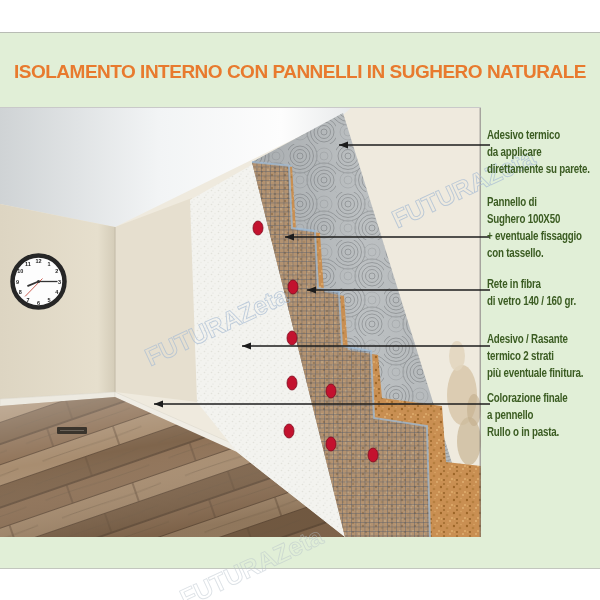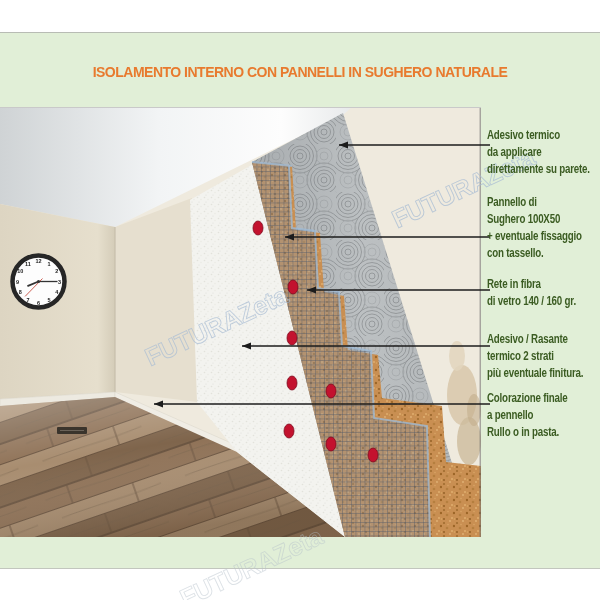--- a/index.html
+++ b/index.html
@@ -1,21 +1,21 @@
 <!DOCTYPE html>
 <html><head>
 <meta charset="utf-8">
 <style>
   html,body{margin:0;padding:0;}
   body{width:600px;height:600px;position:relative;overflow:hidden;background:#ffffff;
        font-family:"Liberation Sans",sans-serif;}
   .slide{position:absolute;left:0;top:32px;width:600px;height:535px;
          background:#e1efd7;border-top:1px solid #b8bcb4;border-bottom:1px solid #c2c6be;}
   .title{position:absolute;left:0;top:57px;width:600px;text-align:center;
-         color:#e87a2e;font-weight:bold;font-size:14px;line-height:30px;
+         color:#e87a2e;font-weight:bold;font-size:19px;line-height:30px;
          letter-spacing:-0.5px;white-space:nowrap;z-index:3;}
   svg.scene{position:absolute;left:0;top:0;z-index:2;}
   .lbl{position:absolute;left:487px;width:150px;color:#3b5c22;font-weight:bold;
        font-size:12.5px;line-height:17px;letter-spacing:-0.25px;white-space:pre-line;
        transform:scaleX(0.78);transform-origin:left top;z-index:4;}
   .lbl1{top:127px;} .lbl2{top:194px;} .lbl3{top:276px;} .lbl4{top:331px;} .lbl5{top:390px;}
 </style>
 </head>
 <body>
 

